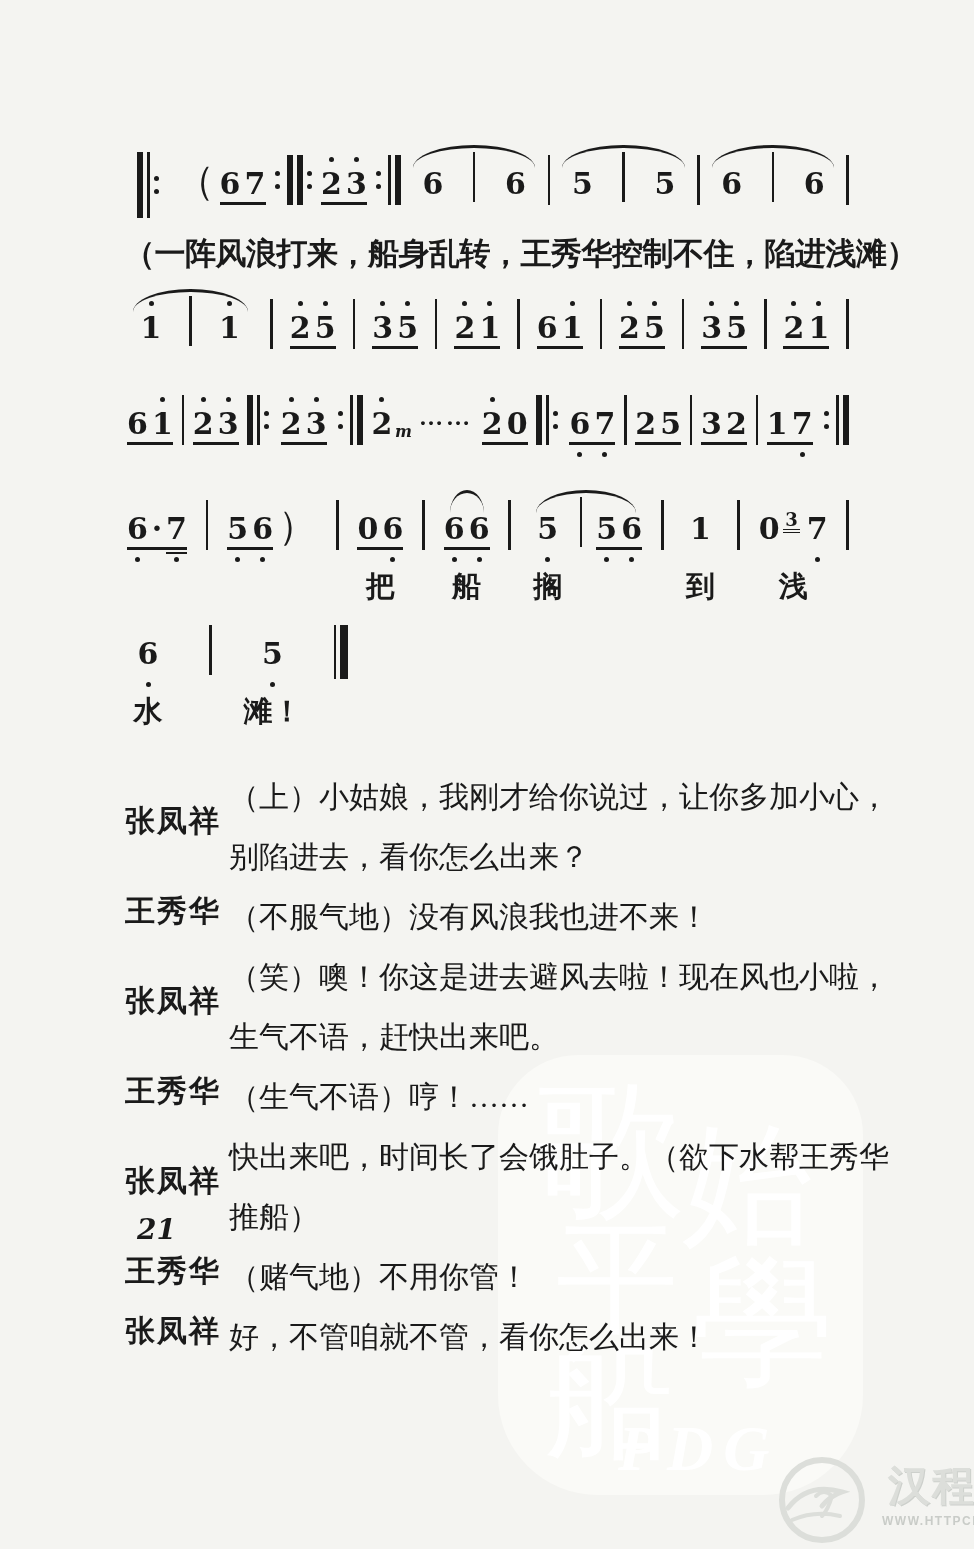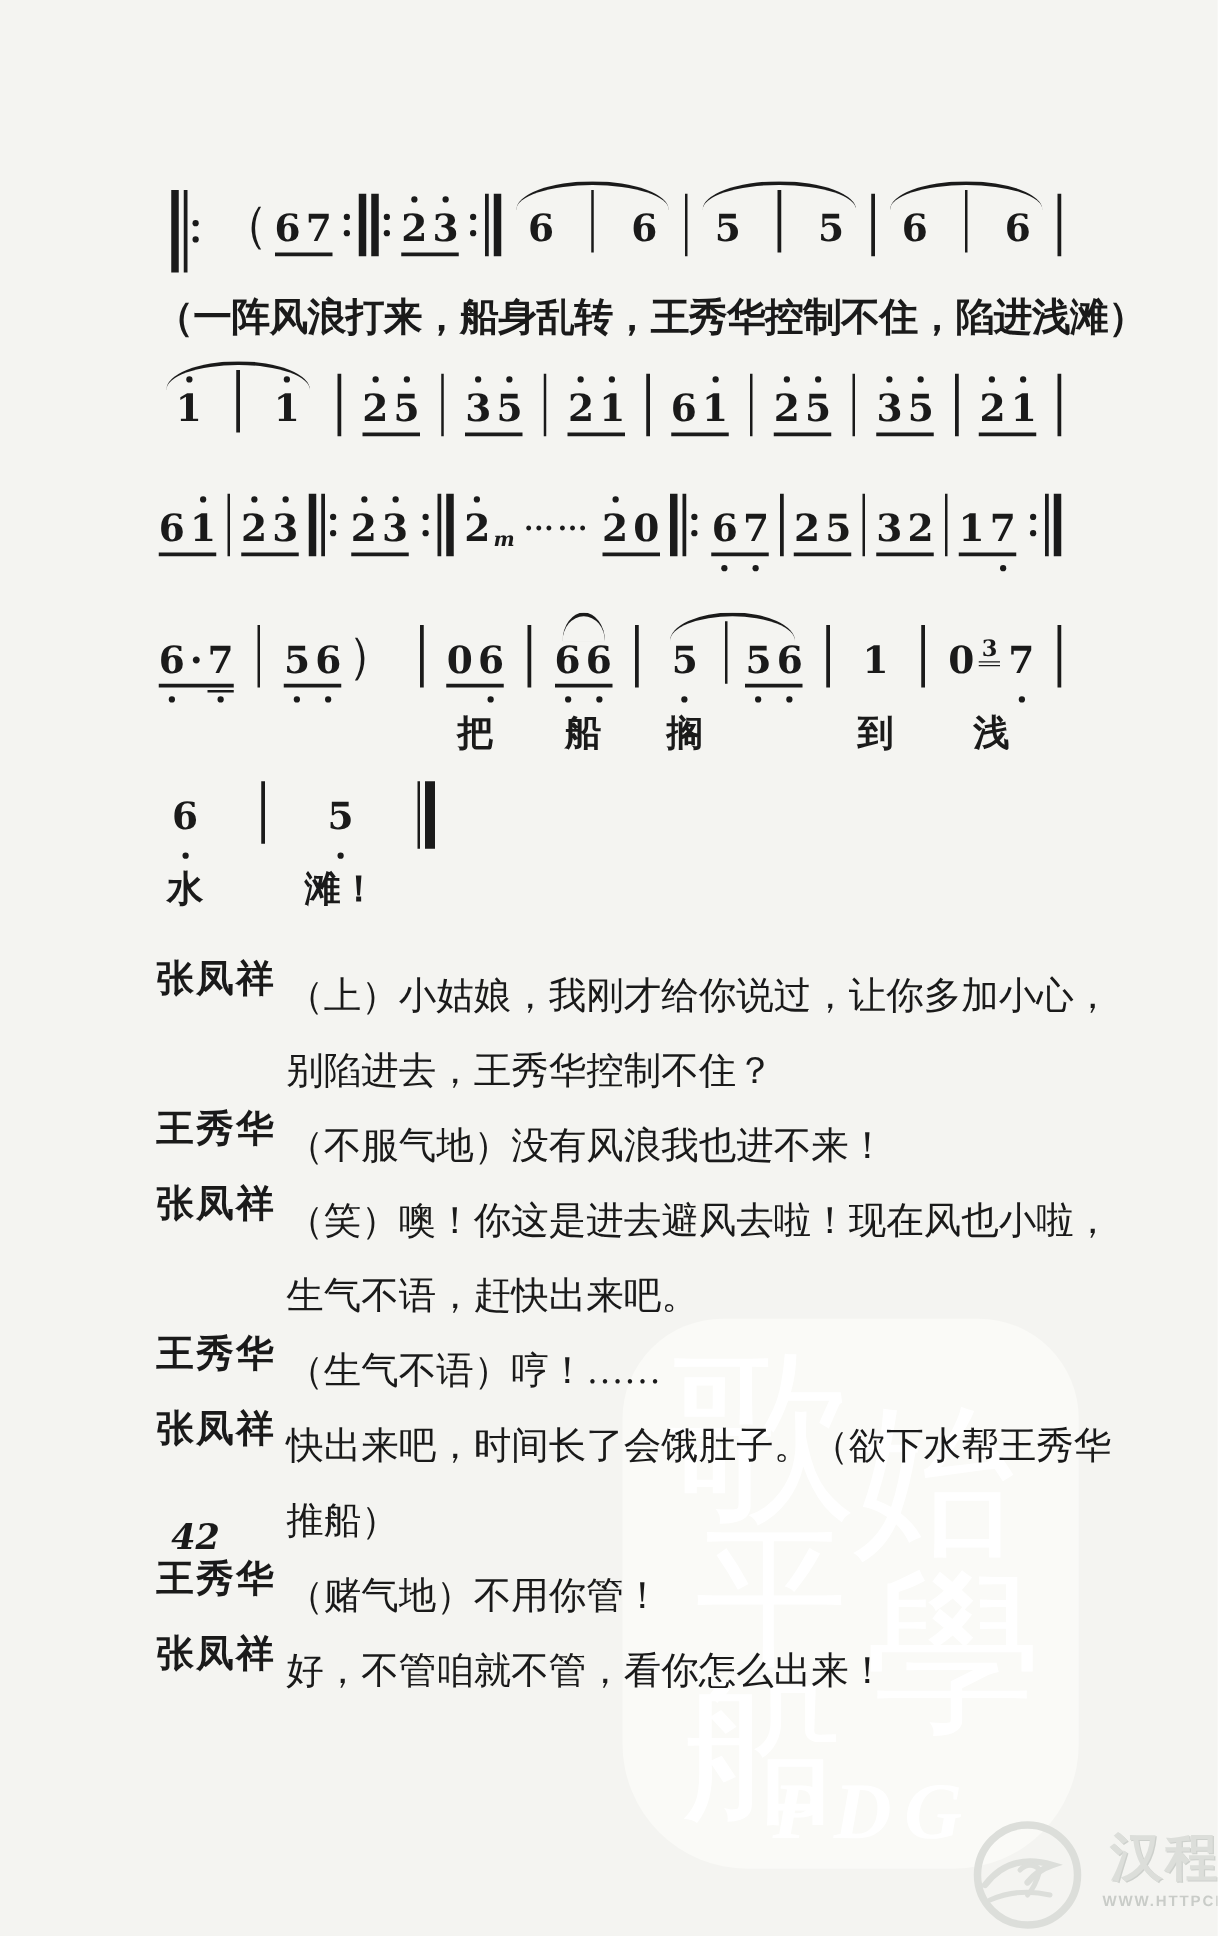--- a/index.html
+++ b/index.html
@@ -52,21 +52,21 @@
   .grp.slur::before{content:"";position:absolute;top:-7px;left:8px;right:8px;height:20px;
       border-top:3px solid #1a1a1a;border-radius:50% 50% 0 0 / 100% 100% 0 0;}
   .paren{font-size:38px;line-height:56px;font-weight:400;padding:0 3px;transform:scaleY(1.05);}
   .ell{font-size:24px;line-height:50px;font-weight:700;letter-spacing:3px;}
   .lyr{position:absolute;top:70px;left:50%;transform:translateX(-50%);
        font-size:29px;font-weight:600;white-space:nowrap;}
   
   .stage{position:absolute;left:124px;top:233px;font-size:31px;font-weight:600;
          white-space:nowrap;letter-spacing:-0.5px;}
   .dialogue{position:absolute;left:125px;top:760px;width:745px;font-size:30px;line-height:47px;}
-  .entry{display:flex;}
+  .entry{display:flex;align-items:center;}
   .speaker{flex:0 0 104px;font-weight:700;letter-spacing:2px;}
   .dlines{flex:1;}
   .dline{white-space:nowrap;font-weight:500;margin-top:13px;}
   .page-num{position:absolute;left:137px;top:1213px;font-size:28px;font-weight:700;
             font-style:italic;font-family:"DejaVu Serif",serif;}
   
   .logo{position:absolute;left:770px;top:1452px;width:204px;height:97px;}
   .logo-name{position:absolute;left:118px;top:6px;font-size:42px;font-weight:700;
              color:#dcdeda;text-shadow:1px 1px 0 #cdd0cc;letter-spacing:2px;white-space:nowrap;}
   .logo-url{position:absolute;left:112px;top:62px;font-size:12px;font-weight:700;
@@ -734,21 +734,21 @@
         <span class="ln"></span>
         <span class="ln thick"></span>
       </span>
     </div>
 
   <div class="dialogue">
       <div class="entry">
         <div class="speaker">张凤祥</div>
         <div class="dlines">
           <div class="dline">（上）小姑娘，我刚才给你说过，让你多加小心，</div>
-          <div class="dline">别陷进去，王秀华控制不住？</div>
+          <div class="dline">别陷进去，看你怎么出来？</div>
         </div>
       </div>
       <div class="entry">
         <div class="speaker">王秀华</div>
         <div class="dlines">
           <div class="dline">（不服气地）没有风浪我也进不来！</div>
         </div>
       </div>
       <div class="entry">
         <div class="speaker">张凤祥</div>
@@ -777,21 +777,21 @@
         </div>
       </div>
       <div class="entry">
         <div class="speaker">张凤祥</div>
         <div class="dlines">
           <div class="dline">好，不管咱就不管，看你怎么出来！</div>
         </div>
       </div>
     </div>
 
-  <div class="page-num">42</div>
+  <div class="page-num">21</div>
 
   <div class="logo">
     <svg width="110" height="97" viewBox="0 0 110 97">
       <circle cx="52" cy="48" r="40" fill="none" stroke="#dcdeda" stroke-width="6"></circle>
       <path d="M18,56 Q38,30 72,40 Q60,44 52,54" fill="none" stroke="#dcdeda" stroke-width="5" stroke-linecap="round"></path>
       <path d="M22,68 Q45,58 70,64" fill="none" stroke="#dcdeda" stroke-width="4" stroke-linecap="round"></path>
       <path d="M46,44 q8,-8 16,0 q-4,14 -10,20" fill="none" stroke="#dcdeda" stroke-width="4" stroke-linecap="round"></path>
     </svg>
     <div class="logo-name">汉程网</div>
     <div class="logo-url">WWW.HTTPCN.COM</div>

